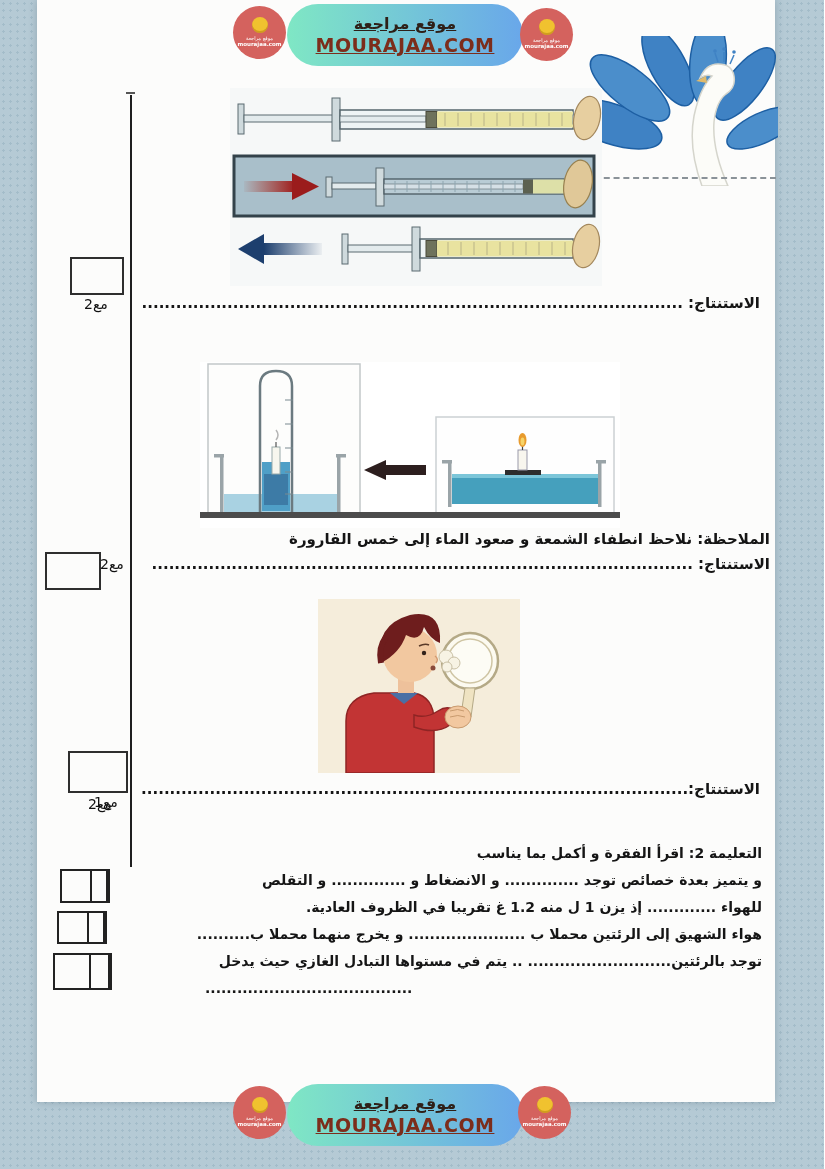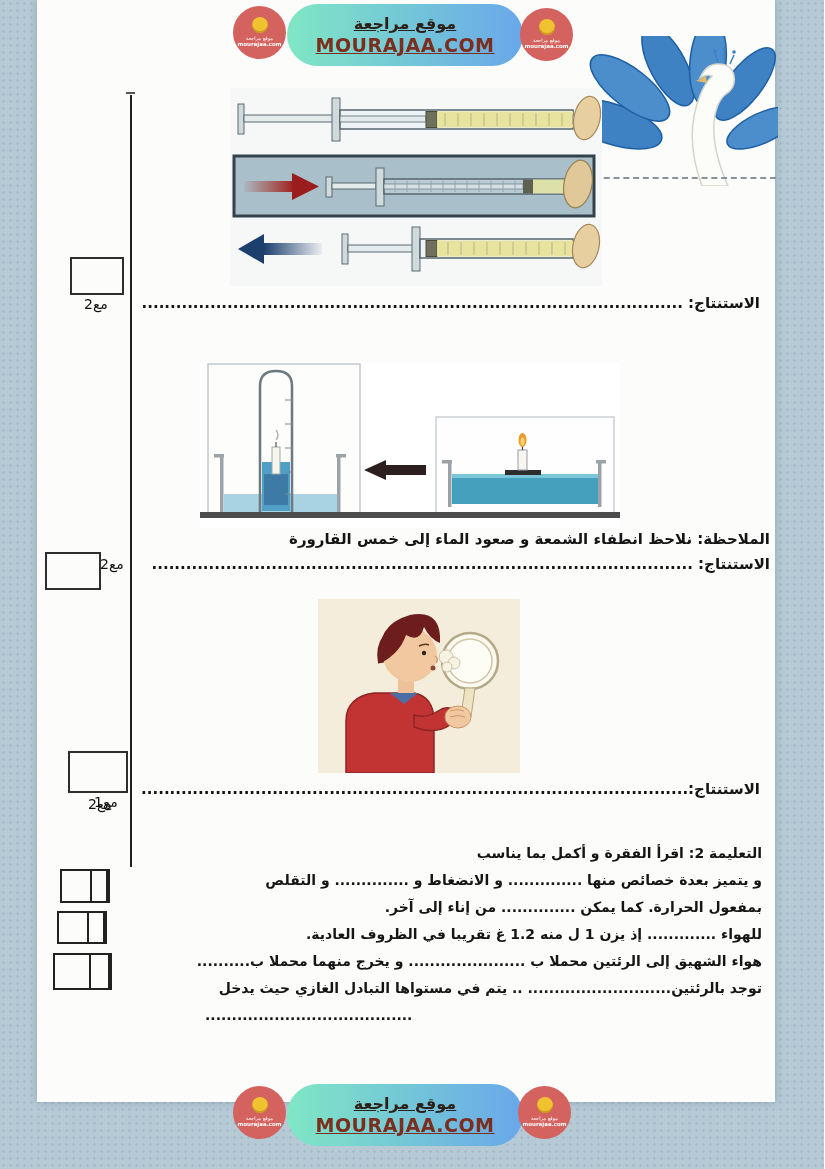--- a/index.html
+++ b/index.html
@@ -256,22 +256,21 @@
       </g>
     </svg>
   </div>
 
   <div class="ar obs" style="left:140px;top:777px;width:620px;">
     <div class="obs-line">الاستنتاج:.....................................................................................................</div>
   </div>
 
   <div class="ar ex" style="left:60px;top:840px;width:702px;">
     <div class="ex-line">التعليمة 2: اقرأ الفقرة و أكمل بما يناسب</div>
-    <div class="ex-line">و يتميز بعدة خصائص منها .............. و الانضغاط و .............. و التقلص</div>
-    <div class="ex-line">بمفعول الحرارة. كما يمكن .............. من إناء إلى آخر.</div>
+    <div class="ex-line">و يتميز بعدة خصائص توجد .............. و الانضغاط و .............. و التقلص</div>
     <div class="ex-line">للهواء ............. إذ يزن 1 ل منه 1.2 غ تقريبا في الظروف العادية.</div>
     <div class="ex-line">هواء الشهيق إلى الرئتين محملا ب ...................... و يخرج منهما محملا ب..........</div>
     <div class="ex-line">توجد بالرئتين........................... .. يتم في مستواها التبادل الغازي حيث يدخل</div>
     <div class="ex-line ex-dots-line">.......................................</div>
   </div>
 
   <div class="badge" style="left:233px;top:1086px;">
     <div class="badge-dot"></div>
     <div class="badge-t1">موقع مراجعة</div>
     <div class="badge-t2">mourajaa.com</div>

